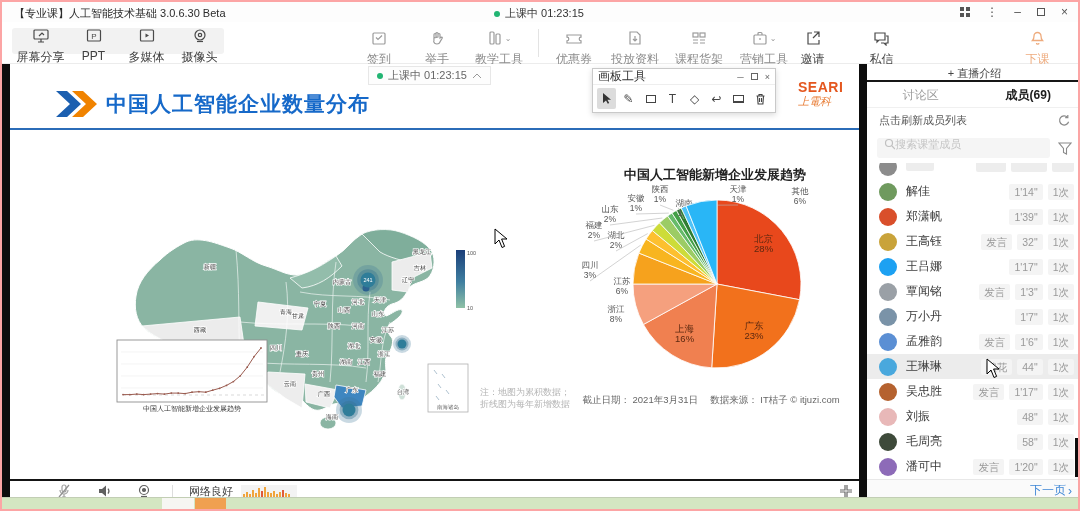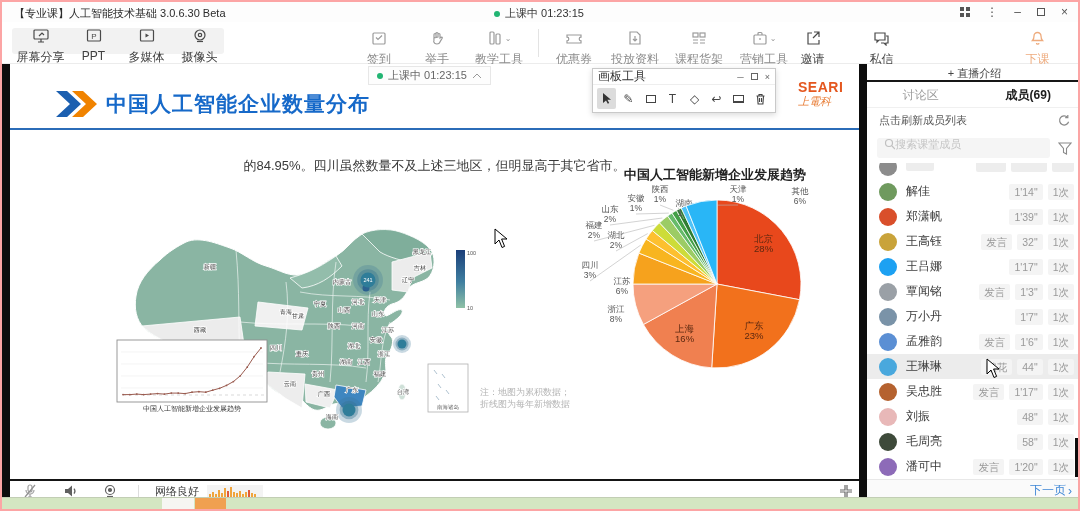--- a/index.html
+++ b/index.html
@@ -79,21 +79,21 @@
   .m-row.partial { margin-top:-9px; opacity:.75; }
   .avatar { width:18px; height:18px; border-radius:50%; background:#999; flex:none; margin-right:9px; }
   .m-name { font-size:12px; color:#3d3d3d; flex:1; white-space:nowrap; overflow:hidden; }
   .badges { display:flex; gap:5px; align-items:center; }
   .badge { background:#f4f4f4; color:#999; font-size:10.5px; line-height:16px; padding:0 5px; border-radius:2px; white-space:nowrap; }
   .blk { background:#e8e8e8; height:11px; border-radius:2px; display:inline-block; }
   .w28{width:28px;} .w30{width:30px;} .w36{width:36px;} .w22{width:22px;}
   .sb-scroll { position:absolute; right:1px; top:275px; width:6px; height:113px; background:#0c0c0c; }
   .sb-footer { position:absolute; left:0; bottom:0; width:100%; height:22px; background:#fafafa; border-top:1px solid #e8e8e8; display:flex; align-items:center; justify-content:flex-end; padding:0 10px; font-size:12px; color:#3f87d6; gap:2px; }
   
-  .controlbar { position:absolute; left:8px; top:479px; width:849px; height:20px; background:#fff; display:flex; align-items:center; gap:0; }
+  .controlbar { position:absolute; left:8px; top:479px; width:849px; height:20px; background:#fff; display:flex; align-items:center; padding-left:34px; gap:0; }
   .cb-ic { width:40px; display:flex; justify-content:center; }
   .cb-div { width:1px; height:13px; background:#ddd; margin:0 8px; }
   .cb-net { font-size:11px; color:#3c3c3c; margin:0 8px; }
   .wave { width:56px; height:13px; background:#f3f3f3; display:flex; align-items:flex-end; gap:1px; padding:1px 2px; }
   .wave i { width:2px; background:#f0a43c; display:block; }
   .cb-collapse { position:absolute; right:6px; top:3px; }
   
   .strip { position:absolute; left:0; bottom:0; width:100%; height:12px; background:#d4e6c2; border-top:1px solid #c2ceb4; }
   .strip .wseg { position:absolute; left:160px; top:0; width:32px; height:100%; background:#f6f6f2; }
   .strip .oseg { position:absolute; left:193px; top:0; width:31px; height:100%; background:#f0a050; }
@@ -314,21 +314,20 @@
     <div class="slide-title-row">
       <svg width="42" height="26">
         <path d="M0 0h11l14 13-14 13H0l14-13z" fill="#1b5fb0"></path>
         <path d="M16 0h11l14 13-14 13H16l14-13z" fill="#f08300"></path>
       </svg>
       <span class="slide-title">中国人工智能企业数量分布</span>
     </div>
     <div class="blue-rule"></div>
 
     <div class="body-text">
-      <div>的84.95%。四川虽然数量不及上述三地区，但明显高于其它省市。</div>
     </div>
 
     <svg id="map-svg" width="402" height="228" viewBox="0 0 402 228">
       <defs>
         <linearGradient id="lg" x1="0" y1="0" x2="0" y2="1">
           <stop offset="0" stop-color="#1b3f7a"></stop>
             <stop offset="0.55" stop-color="#3f7fa0"></stop>
             <stop offset="1" stop-color="#8fc1a6"></stop>
         </linearGradient>
       </defs>
@@ -527,20 +526,21 @@
           <text x="124" y="32" text-anchor="middle" font-size="8.5" fill="#555">1%</text>
           <path d="M157,100 L121.2,24.0 A84,84 0 0 1 126.1,21.9 Z" fill="#4fc3f7" stroke="#fff" stroke-width="0.8"></path>
           <line x1="123.0" y1="21.4" x2="178" y2="21" stroke="#b5b5b5" stroke-width="0.6"></line>
           <text x="178" y="8" text-anchor="middle" font-size="8.5" fill="#555">天津</text>
           <text x="178" y="18" text-anchor="middle" font-size="8.5" fill="#555">1%</text>
           <path d="M157,100 L126.1,21.9 A84,84 0 0 1 157.0,16.0 Z" fill="#29b6f6" stroke="#fff" stroke-width="0.8"></path>
           <text x="240" y="10" text-anchor="middle" font-size="8.5" fill="#555">其他</text>
           <text x="240" y="20" text-anchor="middle" font-size="8.5" fill="#555">6%</text>
         </g>
     </svg>
+    <div class="pie-footer">截止日期： 2021年3月31日　 数据来源： IT桔子 © itjuzi.com</div>
   </div>
 
   <div class="sidebar">
     <div class="sb-intro">+ 直播介绍</div>
     <div class="sb-tabs">
       <div class="sb-tab">讨论区</div>
       <div class="sb-tab active">成员(69)</div>
     </div>
     <div class="sb-refresh">
       <span>点击刷新成员列表</span>

